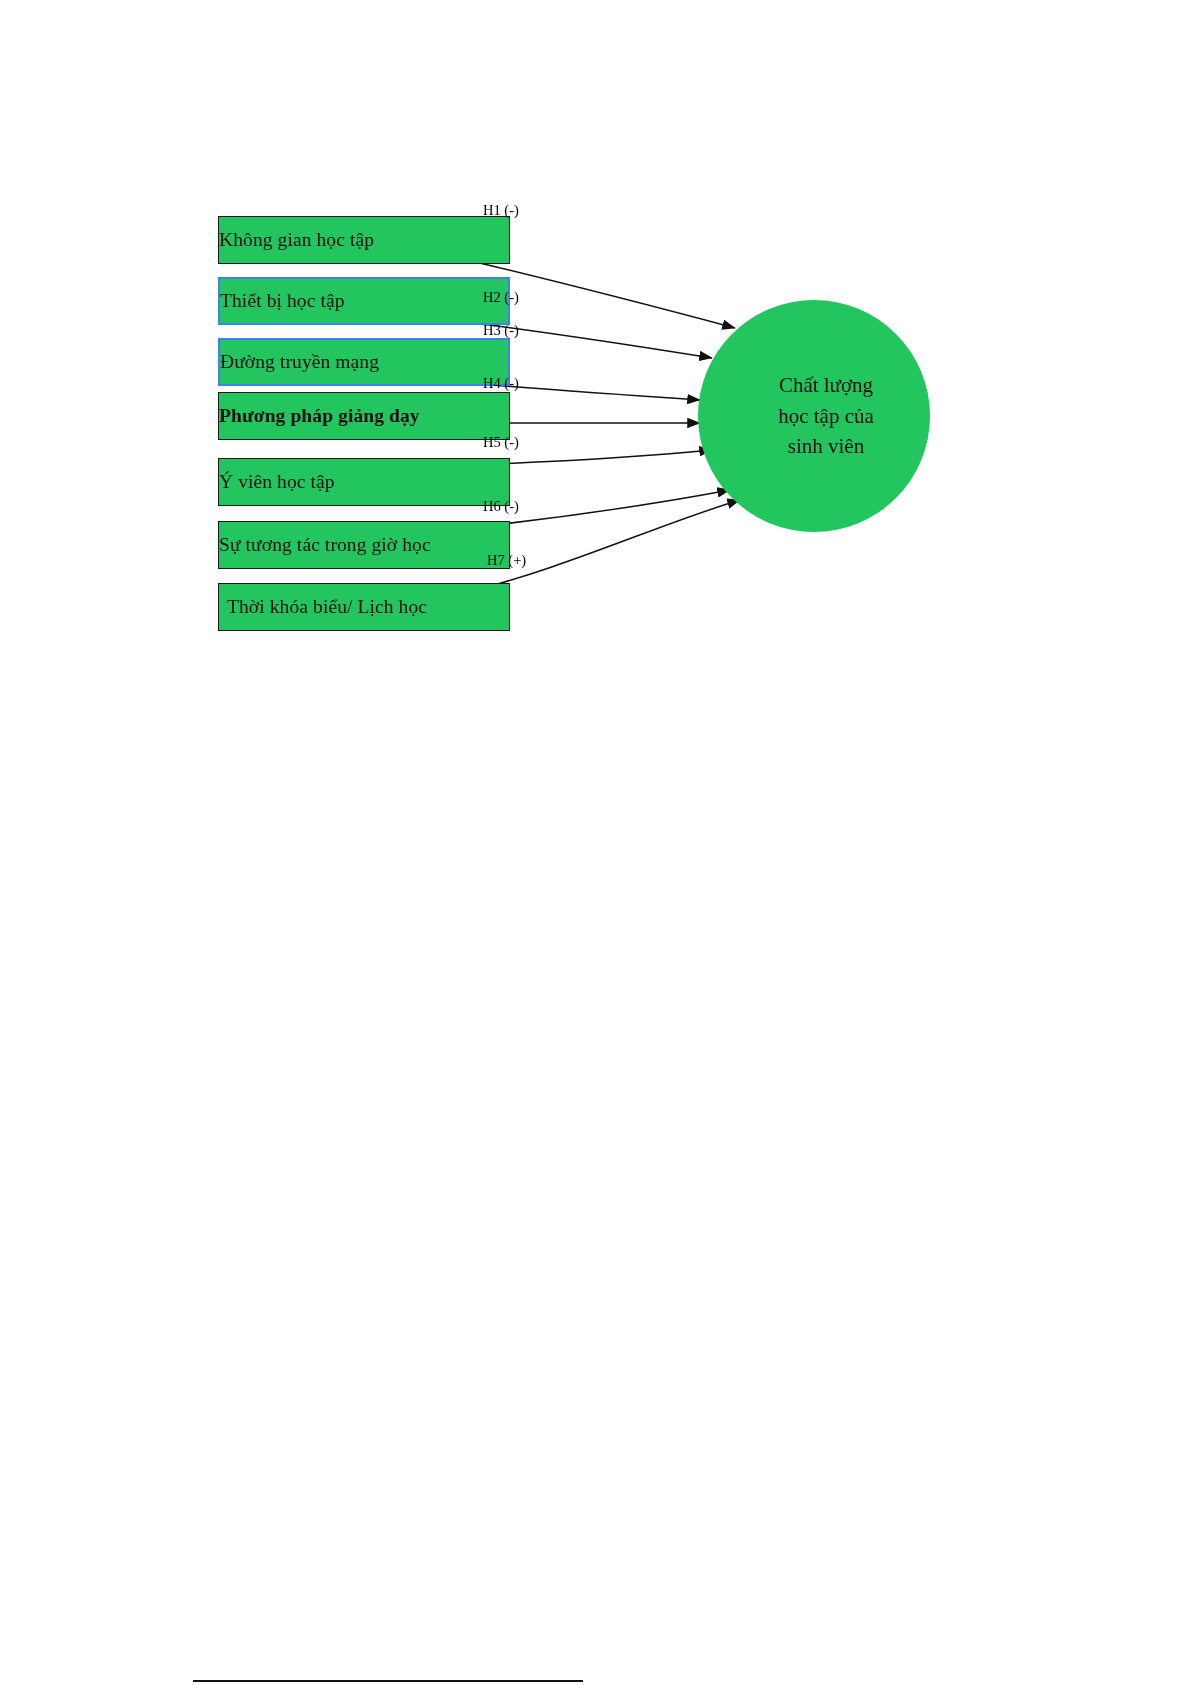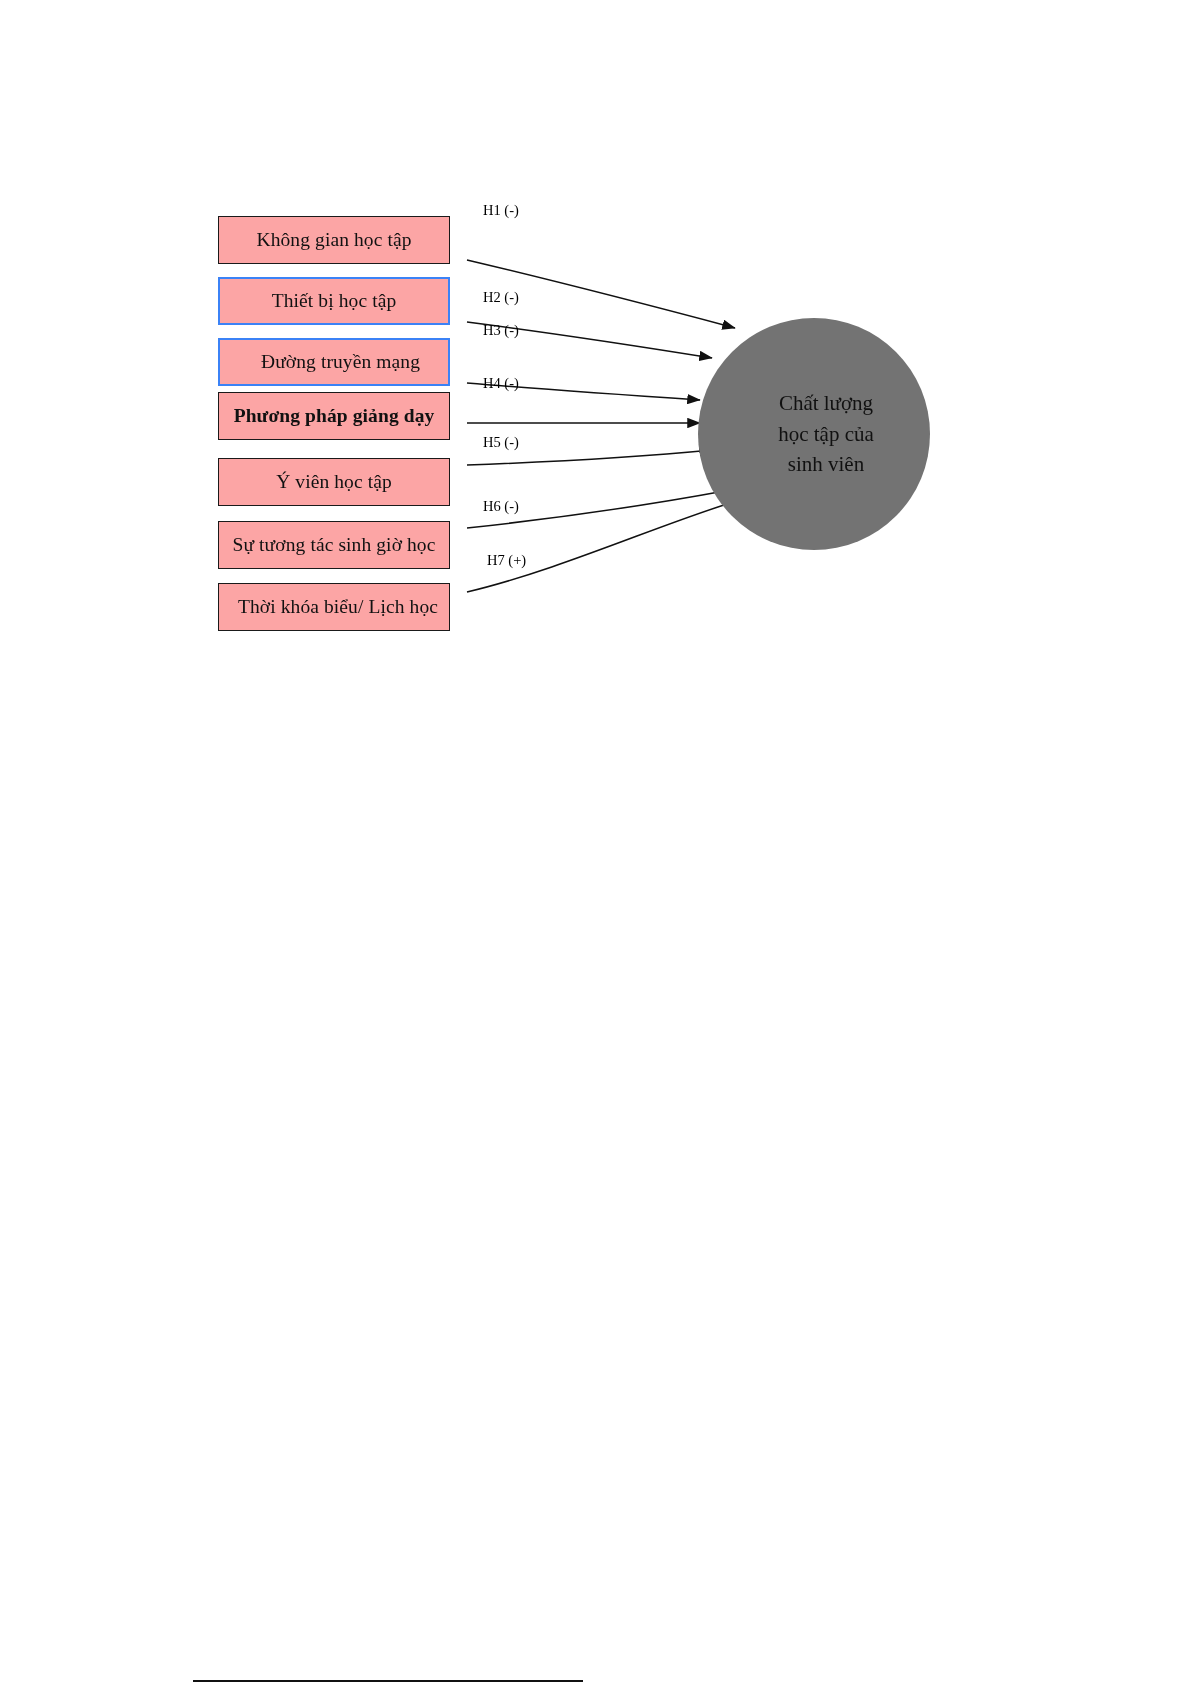--- a/index.html
+++ b/index.html
@@ -20,28 +20,28 @@
     left: 0;
     top: 0;
     width: 1191px;
     height: 1685px;
   }
 
   
   .factor-box {
     position: absolute;
     left: 218px;
-    width: 232px;
+    width: 292px;
     height: 48px;
     box-sizing: border-box;
     border: 1.4px solid #1a1a1a;
-    background: #fca5a5;
+    background: #22c55e;
     display: flex;
     align-items: center;
-    justify-content: center;
+    justify-content: flex-start;
     z-index: 3;
   }
   .factor-box.thin {
     border: 2px solid #3b82f6;
   }
   .factor-label {
     font-size: 19.5px;
     color: #111111;
     line-height: 1.1;
     white-space: nowrap;
@@ -54,25 +54,25 @@
     font-size: 14.5px;
     color: #000000;
     white-space: nowrap;
     z-index: 4;
   }
 
   
   #outcome-node {
     position: absolute;
     left: 698px;
-    top: 318px;
+    top: 300px;
     width: 232px;
     height: 232px;
     border-radius: 50%;
-    background: #737373;
+    background: #22c55e;
     display: flex;
     align-items: center;
     justify-content: center;
     z-index: 2;
   }
   #outcome-text {
     text-align: center;
     font-size: 21px;
     line-height: 1.45;
     color: #111111;
@@ -110,31 +110,31 @@
     <path d="M 467 592 C 560 570, 665 522, 740 500"></path>
   </g>
 </svg>
 
 <div class="factor-box" style="top:216px;">
   <span class="factor-label">Không gian học tập</span>
 </div>
 <div class="factor-box thin" style="top:277px;">
   <span class="factor-label">Thiết bị học tập</span>
 </div>
-<div class="factor-box thin" style="top:338px;padding-left:13px;">
+<div class="factor-box thin" style="top:338px;">
   <span class="factor-label">Đường truyền mạng</span>
 </div>
 <div class="factor-box" style="top:392px;font-weight:bold;">
   <span class="factor-label">Phương pháp giảng dạy</span>
 </div>
 <div class="factor-box" style="top:458px;">
   <span class="factor-label">Ý viên học tập</span>
 </div>
 <div class="factor-box" style="top:521px;">
-  <span class="factor-label">Sự tương tác sinh giờ học</span>
+  <span class="factor-label">Sự tương tác trong giờ học</span>
 </div>
 <div class="factor-box" style="top:583px;padding-left:8px;">
   <span class="factor-label">Thời khóa biểu/ Lịch học</span>
 </div>
 
 <span class="hyp-label" style="left:483px; top:202px;">H1 (-)</span>
 <span class="hyp-label" style="left:483px; top:261px;margin-top:28px;">H2 (-)</span>
 <span class="hyp-label" style="left:483px; top:322px;">H3 (-)</span>
 <span class="hyp-label" style="left:483px; top:375px;">H4 (-)</span>
 <span class="hyp-label" style="left:483px; top:434px;">H5 (-)</span>

